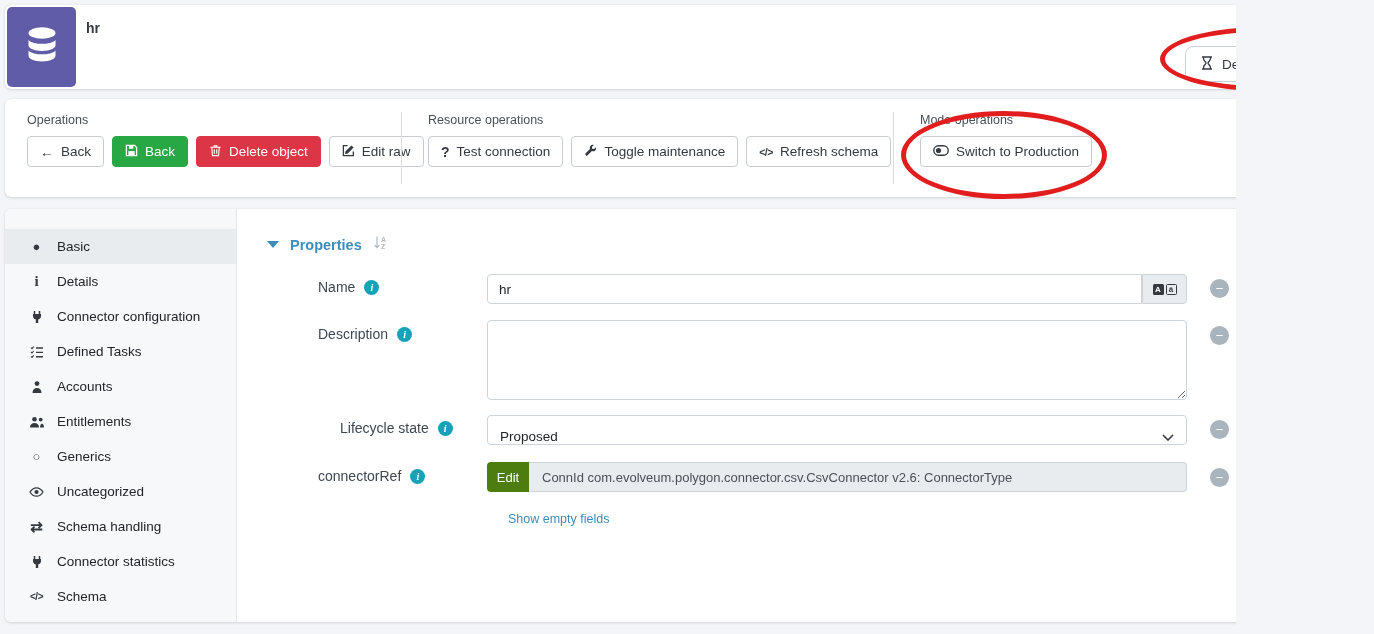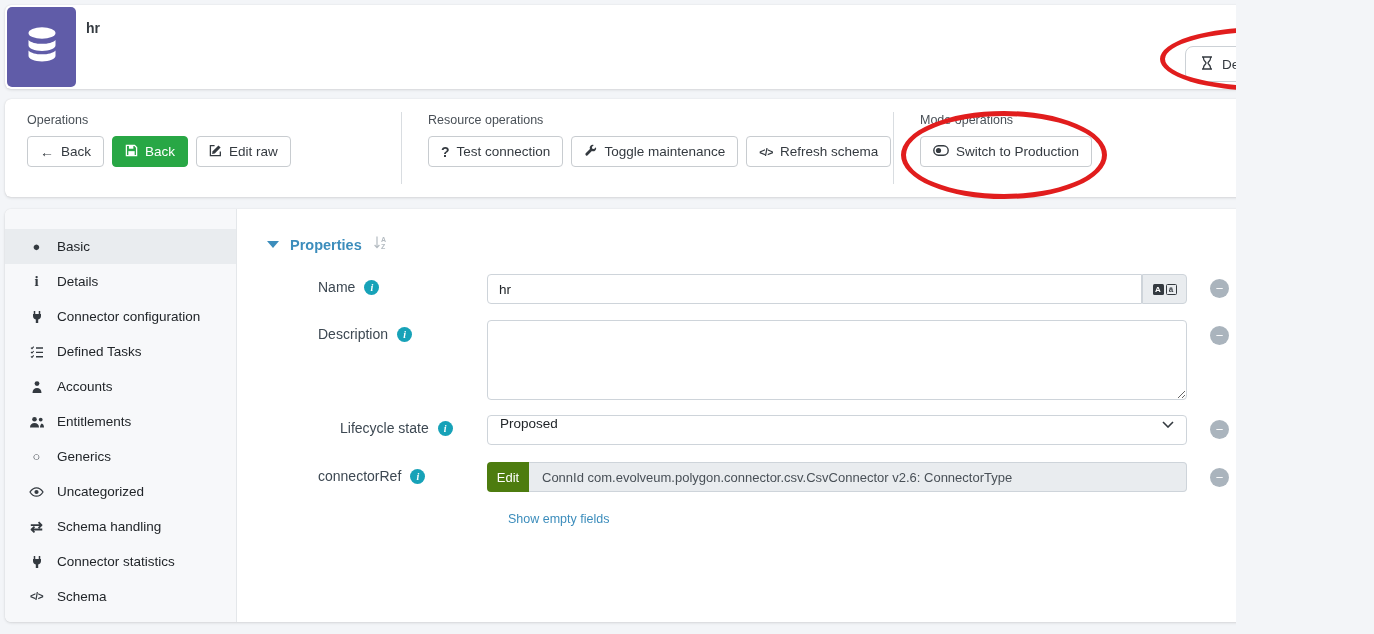--- a/index.html
+++ b/index.html
@@ -65,21 +65,21 @@
             display:flex; align-items:center; justify-content:center; border-radius:1.5px; }
   .mini-b { width:11px; height:11px; border:1.5px solid #343a40; color:#343a40; font-size:8px; font-weight:bold;
             display:flex; align-items:center; justify-content:center; border-radius:1.5px; }
   .minus-btn { position:absolute; left:973px; width:19px; height:19px; border-radius:50%; background:#aab4bd;
                color:#fff; display:flex; align-items:center; justify-content:center; font-size:13px;
                line-height:1; cursor:pointer; }
   .desc-area { position:absolute; left:250px; top:111px; width:700px; height:80px; border:1px solid #ced4da;
                border-radius:4px; padding:6px 11px; font-size:13.5px; color:#212529;
                font-family:"Liberation Sans", sans-serif; outline:none; }
   .select-box { position:absolute; left:250px; top:206px; width:700px; height:30px; border:1px solid #ced4da;
-                border-radius:4px; display:flex; align-items:flex-start; justify-content:space-between;
+                border-radius:4px; display:flex; align-items:flex-end; justify-content:space-between;
                 padding:0 12px; font-size:13.5px; color:#212529; background:#fff; cursor:pointer; }
   .conn-group { position:absolute; left:250px; top:253px; display:flex; height:30px; }
   .edit-btn { width:42px; background:#4d7c0f; color:#fff; font-size:13px; display:flex; align-items:center;
               justify-content:center; border-radius:4px 0 0 4px; cursor:pointer; }
   .conn-value { width:658px; background:#e9ecef; border:1px solid #ced4da; border-left:none; color:#495057;
                 font-size:13px; display:flex; align-items:center; padding:0 13px; border-radius:0 4px 4px 0;
                 white-space:nowrap; overflow:hidden; }
   .show-empty { position:absolute; left:271px; top:303px; color:#3c8dbc; font-size:12.5px; cursor:pointer; }
 
   
@@ -130,20 +130,28 @@
         <button class="btn btn-green">
           <span>
             <svg width="13" height="13" viewBox="0 0 14 14">
                 <path d="M1.5 1.5h8.8l2.2 2.2v8.8H1.5z" fill="none" stroke="#fff" stroke-width="1.4"></path>
                 <rect x="4.2" y="1.9" width="4.8" height="3.2" fill="#fff"></rect>
                 <rect x="3.6" y="7.7" width="6.8" height="4.4" fill="#fff"></rect>
               </svg>
           </span>
           <span>Back</span>
         </button>
+        <button class="btn btn-red">
+          <span>
+            <svg width="13" height="13" viewBox="0 0 14 14" fill="none" stroke="#fff" stroke-width="1.2">
+                <path d="M1.5 3.5h11M5.5 3.5V2h3v1.5M3 3.5l.7 9h6.6l.7-9M5.7 5.7v4.8M8.3 5.7v4.8"></path>
+              </svg>
+          </span>
+          <span>Delete object</span>
+        </button>
         <button class="btn">
           <span>
             <svg width="13" height="13" viewBox="0 0 14 14">
                 <path d="M10.2 1.5l2.3 2.3-6.3 6.3-2.9.6.6-2.9z" fill="#343a40"></path>
                 <path d="M12.2 8.2v4.3H1.5V1.8H6" fill="none" stroke="#343a40" stroke-width="1.4"></path>
               </svg>
           </span>
           <span>Edit raw</span>
         </button>
       </div>

